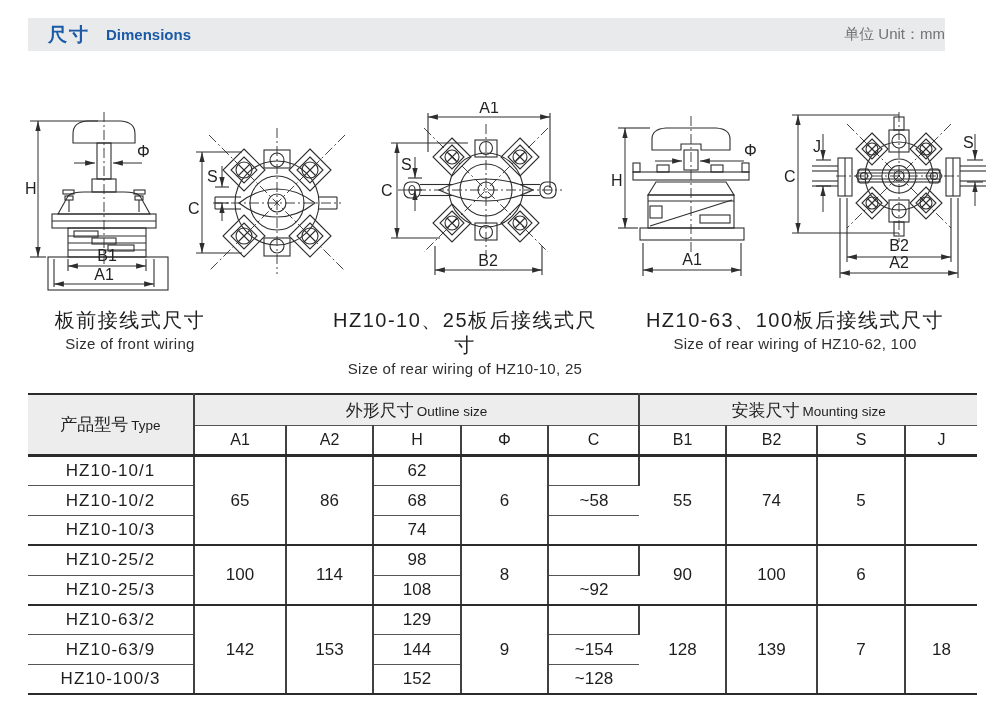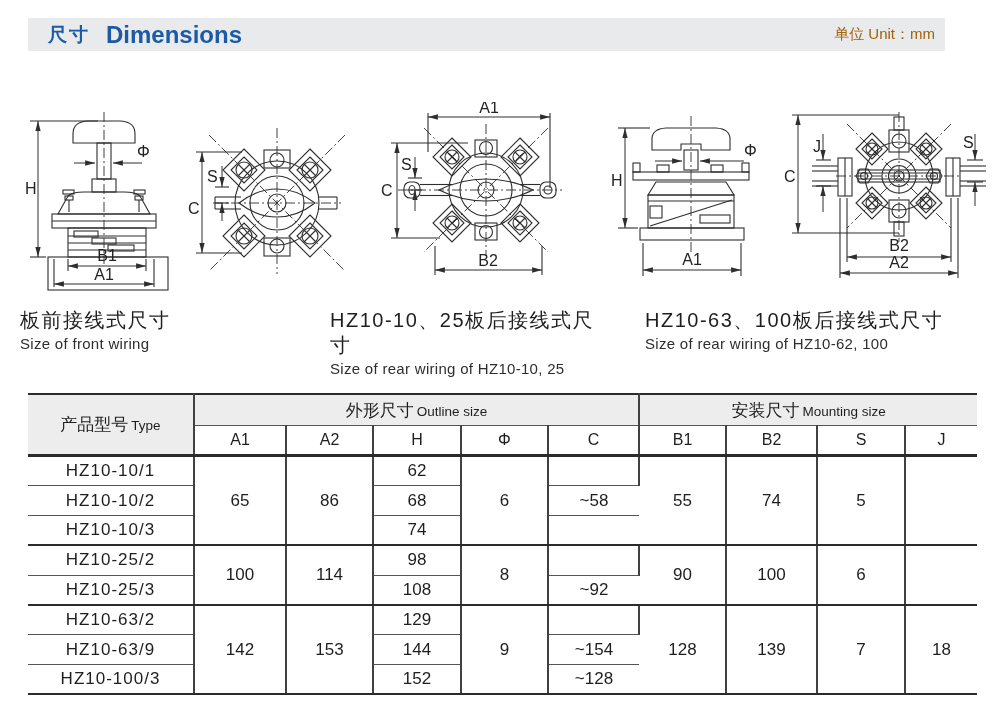--- a/index.html
+++ b/index.html
@@ -2,36 +2,36 @@
 <html><head>
 <meta charset="utf-8">
 <style>
   html,body { margin:0; padding:0; background:#ffffff; }
   body { font-family:"Liberation Sans","DejaVu Sans",sans-serif; }
   .page { position:relative; width:1000px; height:715px; background:#fff; overflow:hidden; color:#222; }
 
   
   .topbar { position:absolute; left:28px; top:18px; width:917px; height:33px; background:#e9eaeb; display:flex; align-items:center; }
   .topbar .t-zh { color:#1a5aa6; font-size:19px; font-weight:bold; margin-left:20px; letter-spacing:2px; }
-  .topbar .t-en { color:#1a5aa6; font-size:24px; font-weight:bold; margin-left:16px; }
-  .topbar .t-unit { margin-left:auto; margin-right:10px; color:#a16207; font-size:15px;text-align:center; }
+  .topbar .t-en { color:#1a5aa6; font-size:15px; font-weight:bold; margin-left:16px; }
+  .topbar .t-unit { margin-left:auto; color:#737373; font-size:15px;text-align:center; }
 
   
   .section-title { position:absolute; left:27px; top:64px; font-size:17px; color:#1c1c1c; letter-spacing:0.5px; }
   .section-title .s-en { font-size:13.5px; color:#303030; margin-left:8px; letter-spacing:0; }
 
   
   svg.fig { position:absolute; stroke:#2e2e2e; fill:none; }
   svg.fig path, svg.fig rect, svg.fig circle, svg.fig line, svg.fig polygon, svg.fig ellipse { stroke-width:1.1; }
   svg.fig text { fill:#232323; stroke:none; font-size:16px; font-family:"Liberation Sans","DejaVu Sans",sans-serif; }
   .cl  { stroke-dasharray:10 3 2 3; stroke-width:0.9 !important; }
   .dim { marker-start:url(#ar); marker-end:url(#ar); stroke-width:1 !important; }
   .ae  { marker-end:url(#ar); stroke-width:1 !important; }
 
-  .caption { position:absolute; text-align:left; color:#1f1f1f; }
+  .caption { position:absolute; text-align:center; color:#1f1f1f; }
   .caption .c-zh { font-size:20px; letter-spacing:1.5px; line-height:25px; }
   .caption .c-en { font-size:15px; line-height:21px; color:#2e2e2e; letter-spacing:0.3px; }
 
   
   table.dims { position:absolute; left:28px; top:393px; width:949px; border-collapse:collapse; table-layout:fixed; border-top:2px solid #2b2b2b; }
   .dims th, .dims td { border-right:2px solid #414141; border-bottom:1px solid #555; text-align:center; vertical-align:middle; padding:0; font-weight:normal; color:#1e1e1e; }
   .dims th:last-child, .dims td:last-child { border-right:none; }
   .dims .gray { background:#ededee; }
   .dims tr.grow th { height:30px; }
   .dims tr.crow th { height:28px; border-bottom:3px solid #2b2b2b; font-size:16px; }

